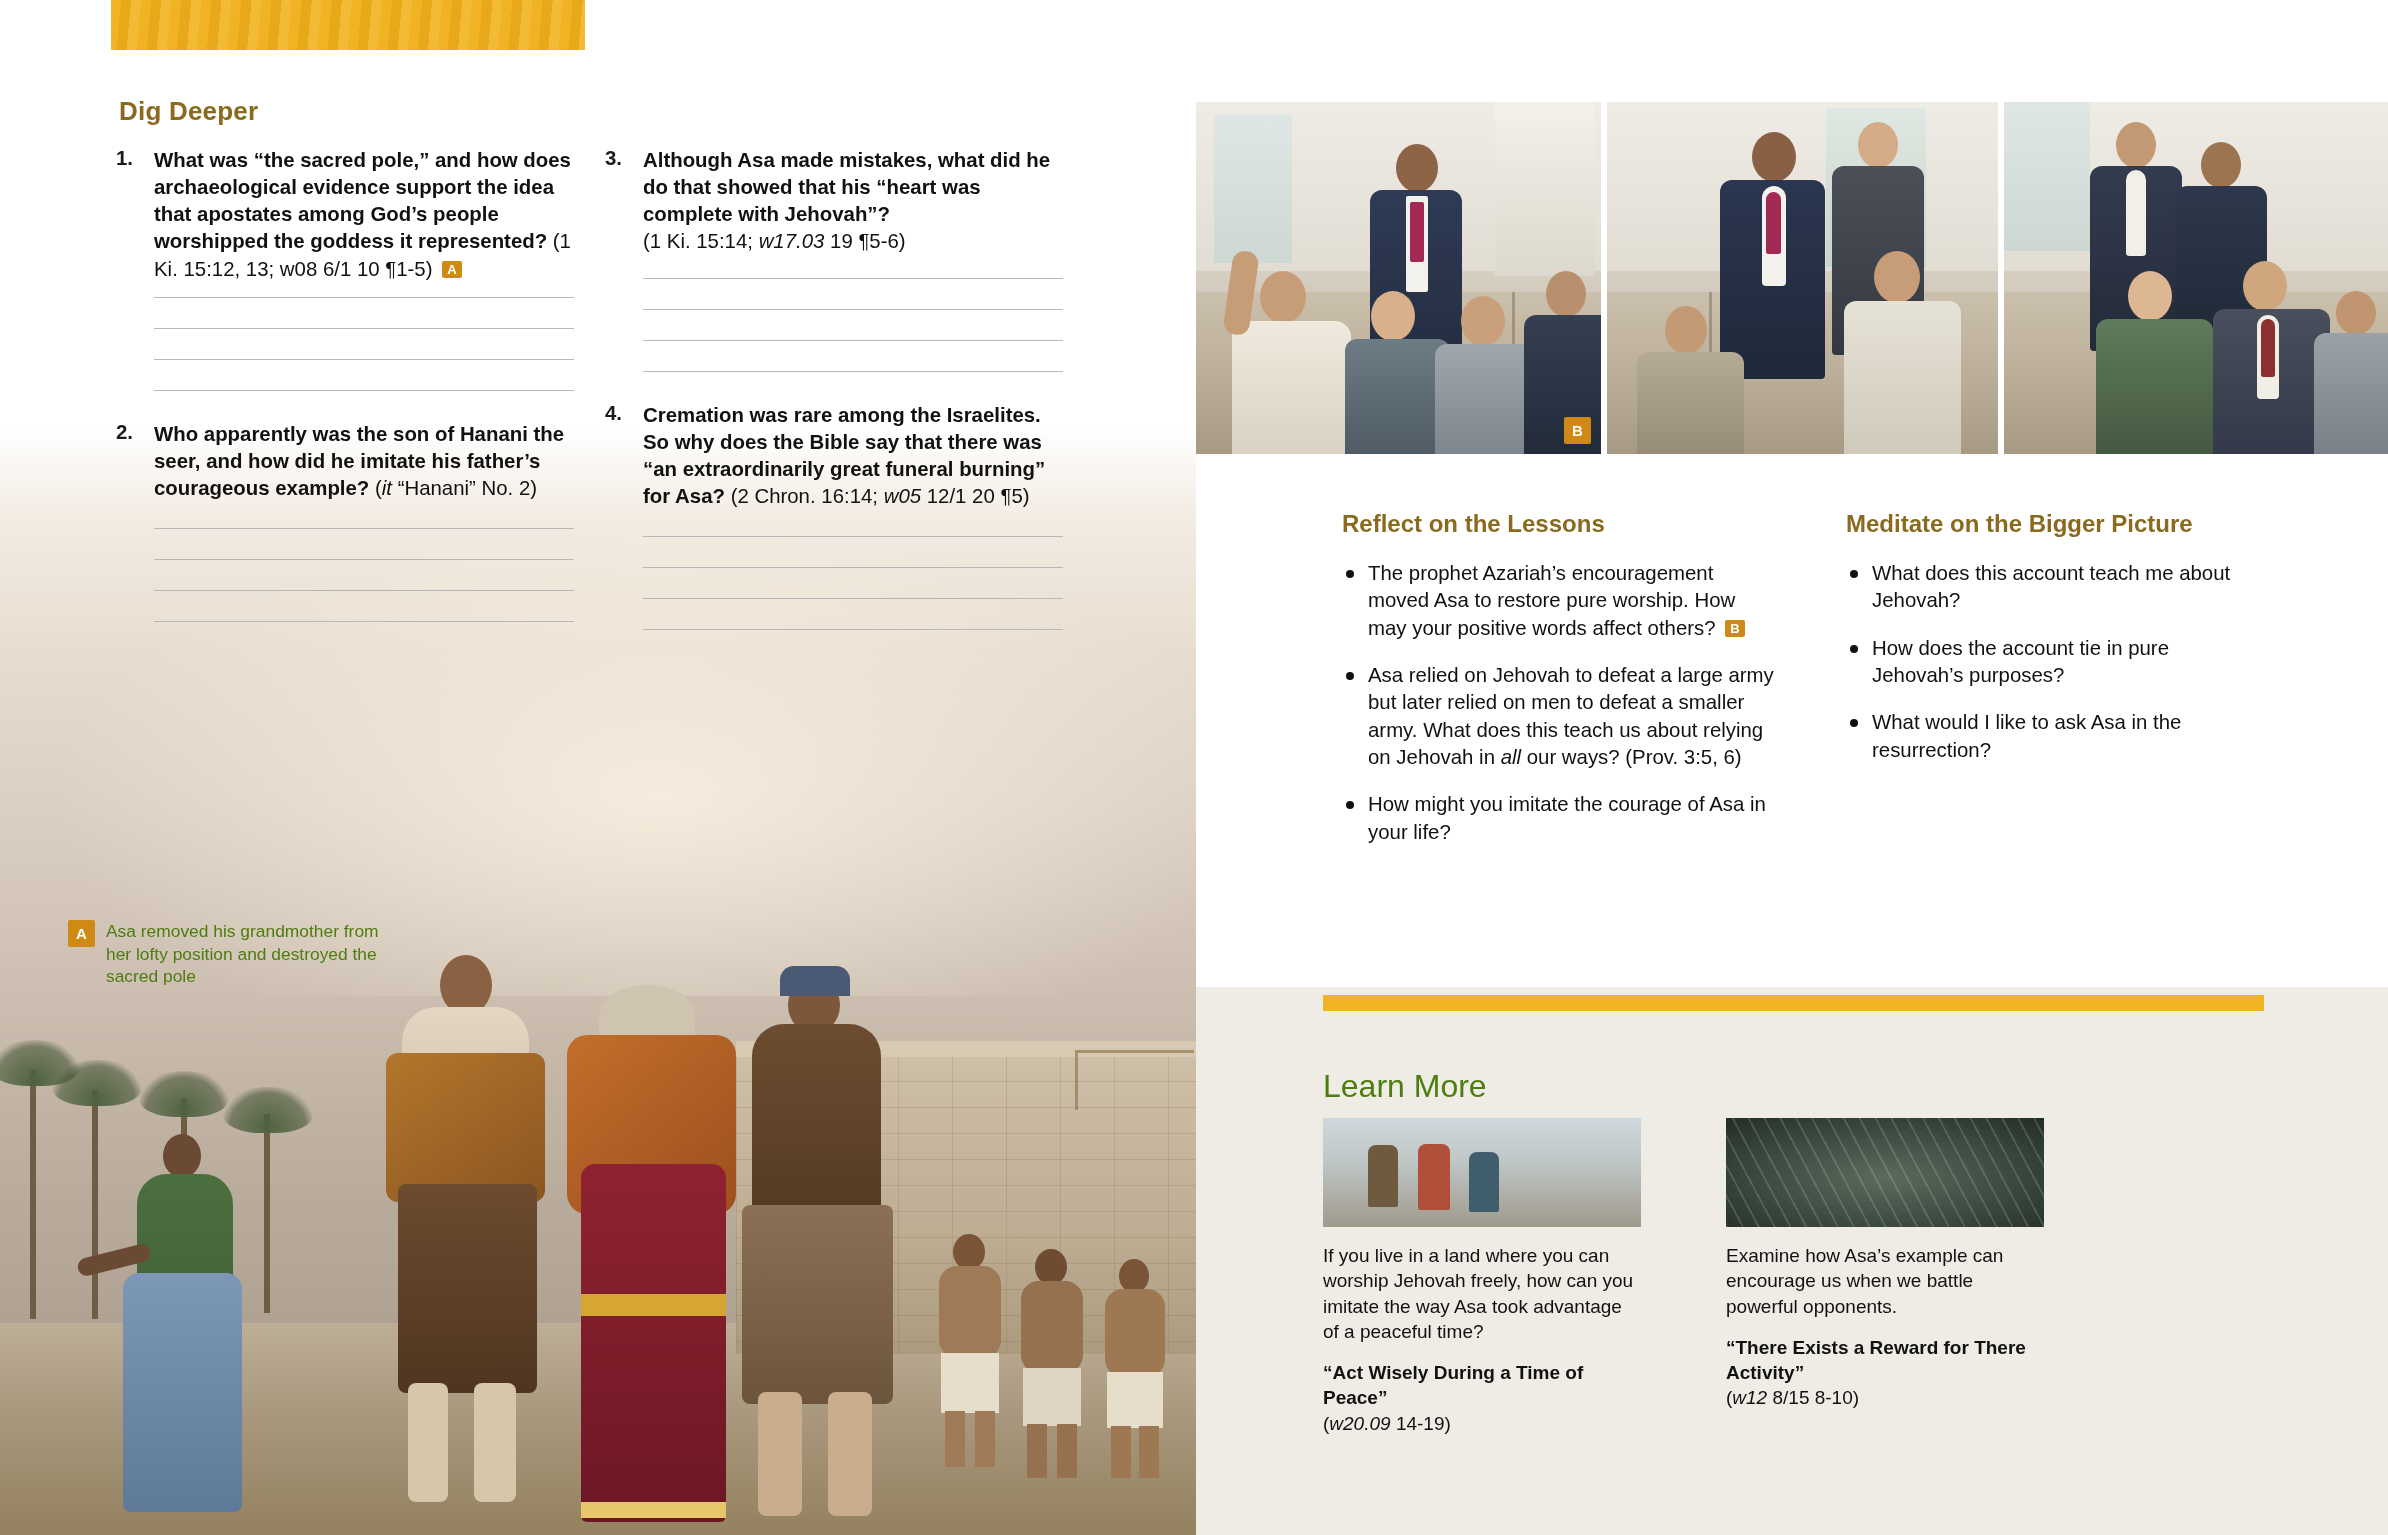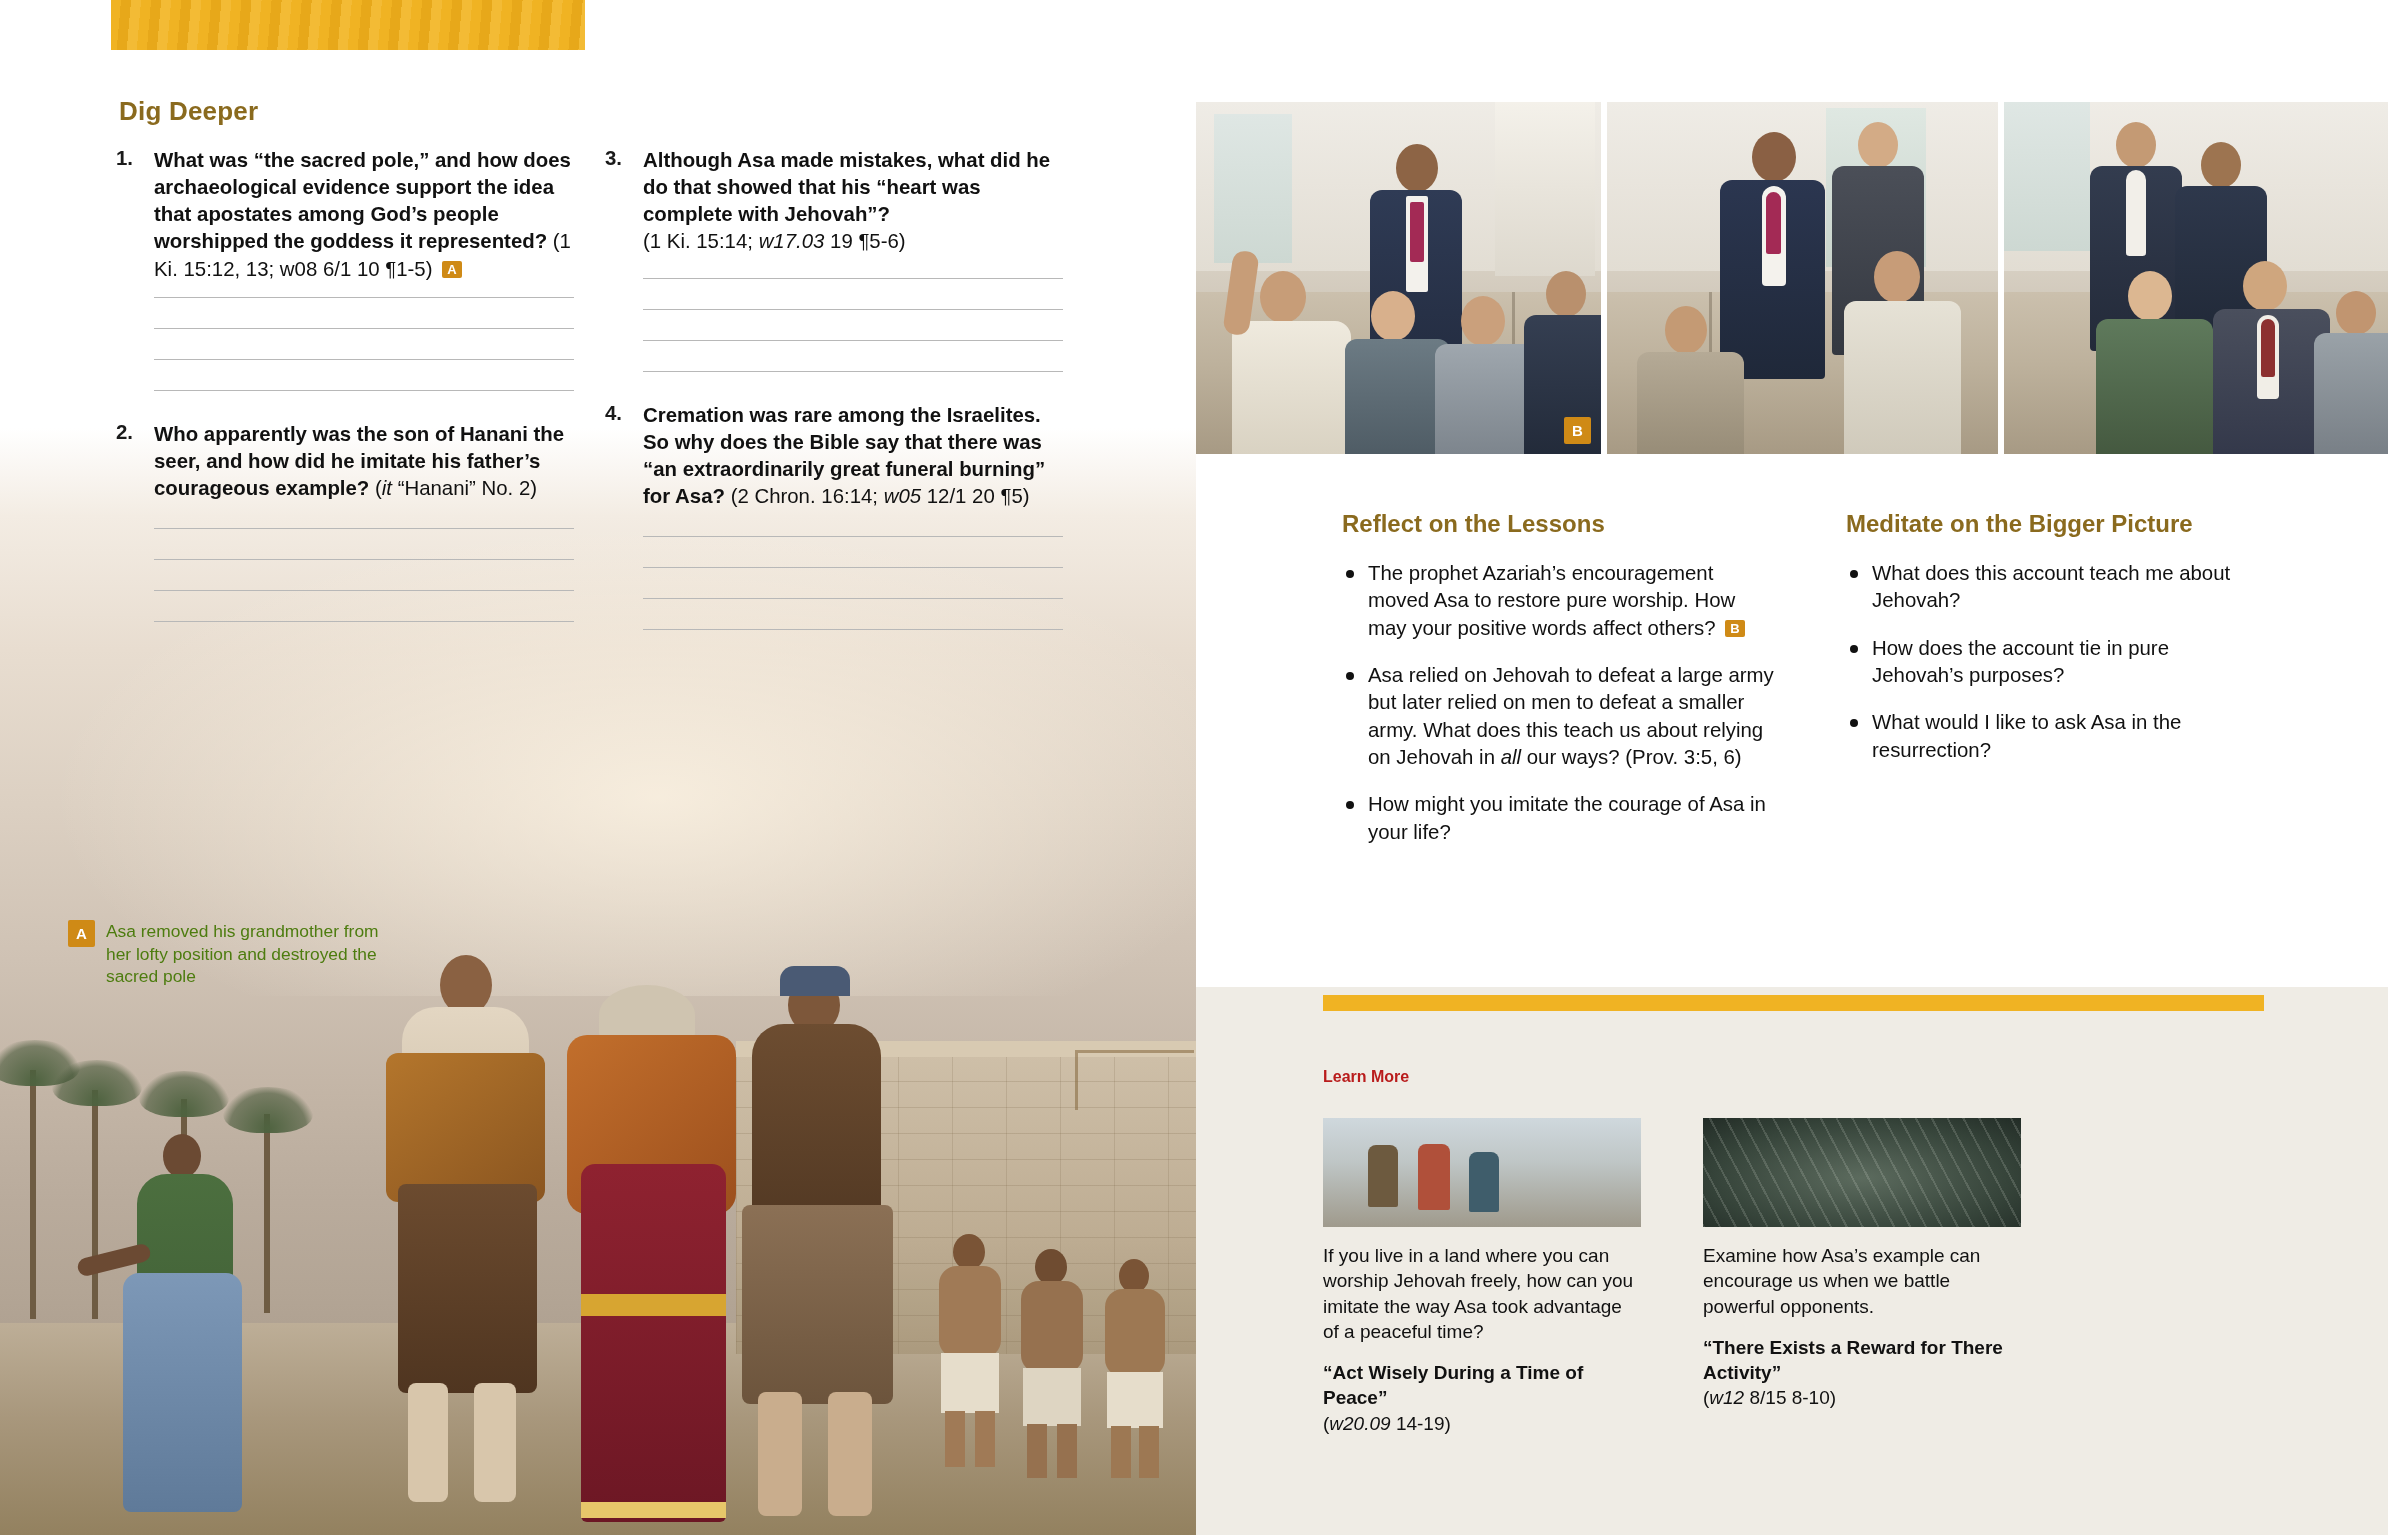--- a/index.html
+++ b/index.html
@@ -238,25 +238,25 @@
     width: 1192px; height: 548px;
     background: #efece5;
   }
   .learn-gold {
     position: absolute; left: 127px; top: 995px;
     width: 941px; height: 16px;
     background: #f0b323;
   }
   .learn-title {
     position: absolute; left: 127px; top: 1068px;
-    font-size: 16px; font-weight: bold; color: #b91c1c;
+    font-size: 32px; font-weight: normal; color: #4d7c0f;
   }
   .learn-items {
     position: absolute; left: 127px; top: 1118px; width: 945px;
-    display: flex; gap: 62px;
+    display: flex; gap: 85px;
   }
   .learn-item { width: 318px; }
   .learn-thumb {
     width: 318px; height: 109px; overflow: hidden; position: relative;
     background: #ccc;
   }
   .thumb-a {
     position: absolute; inset: 0;
     background: linear-gradient(to bottom, #cfd8dd 0%, #bfc6c6 40%, #9f9a8c 100%);
   }

